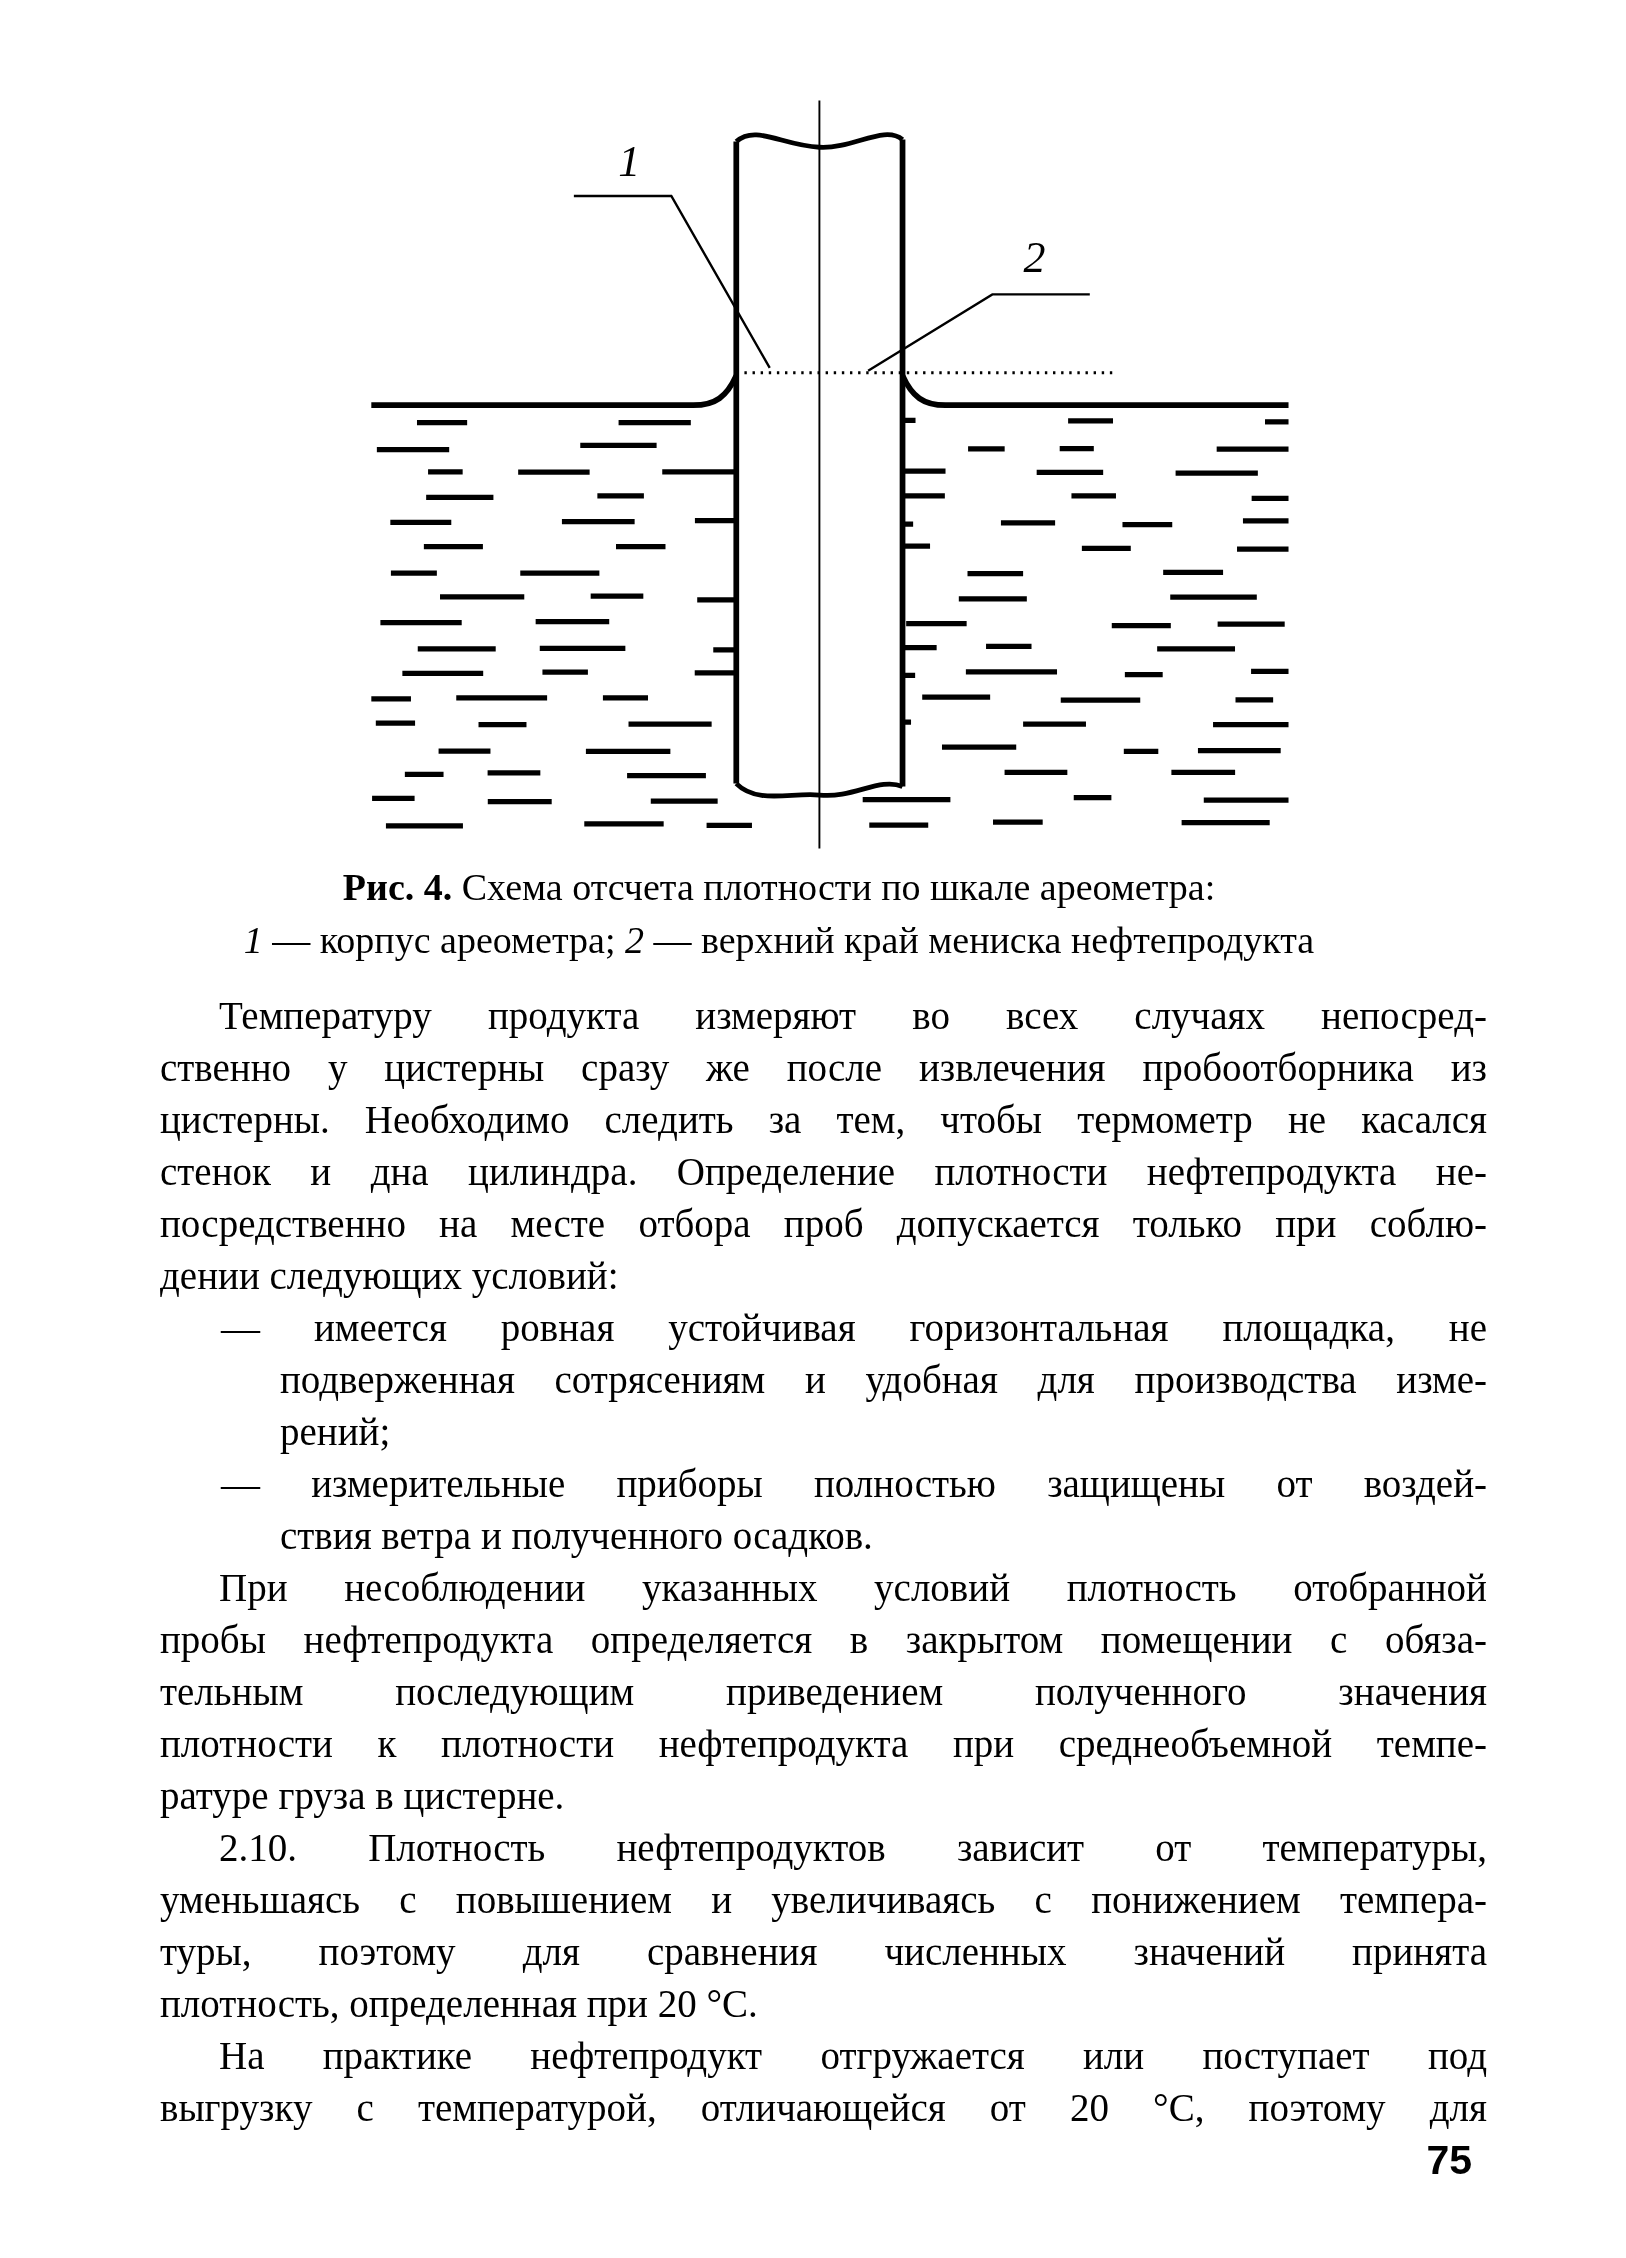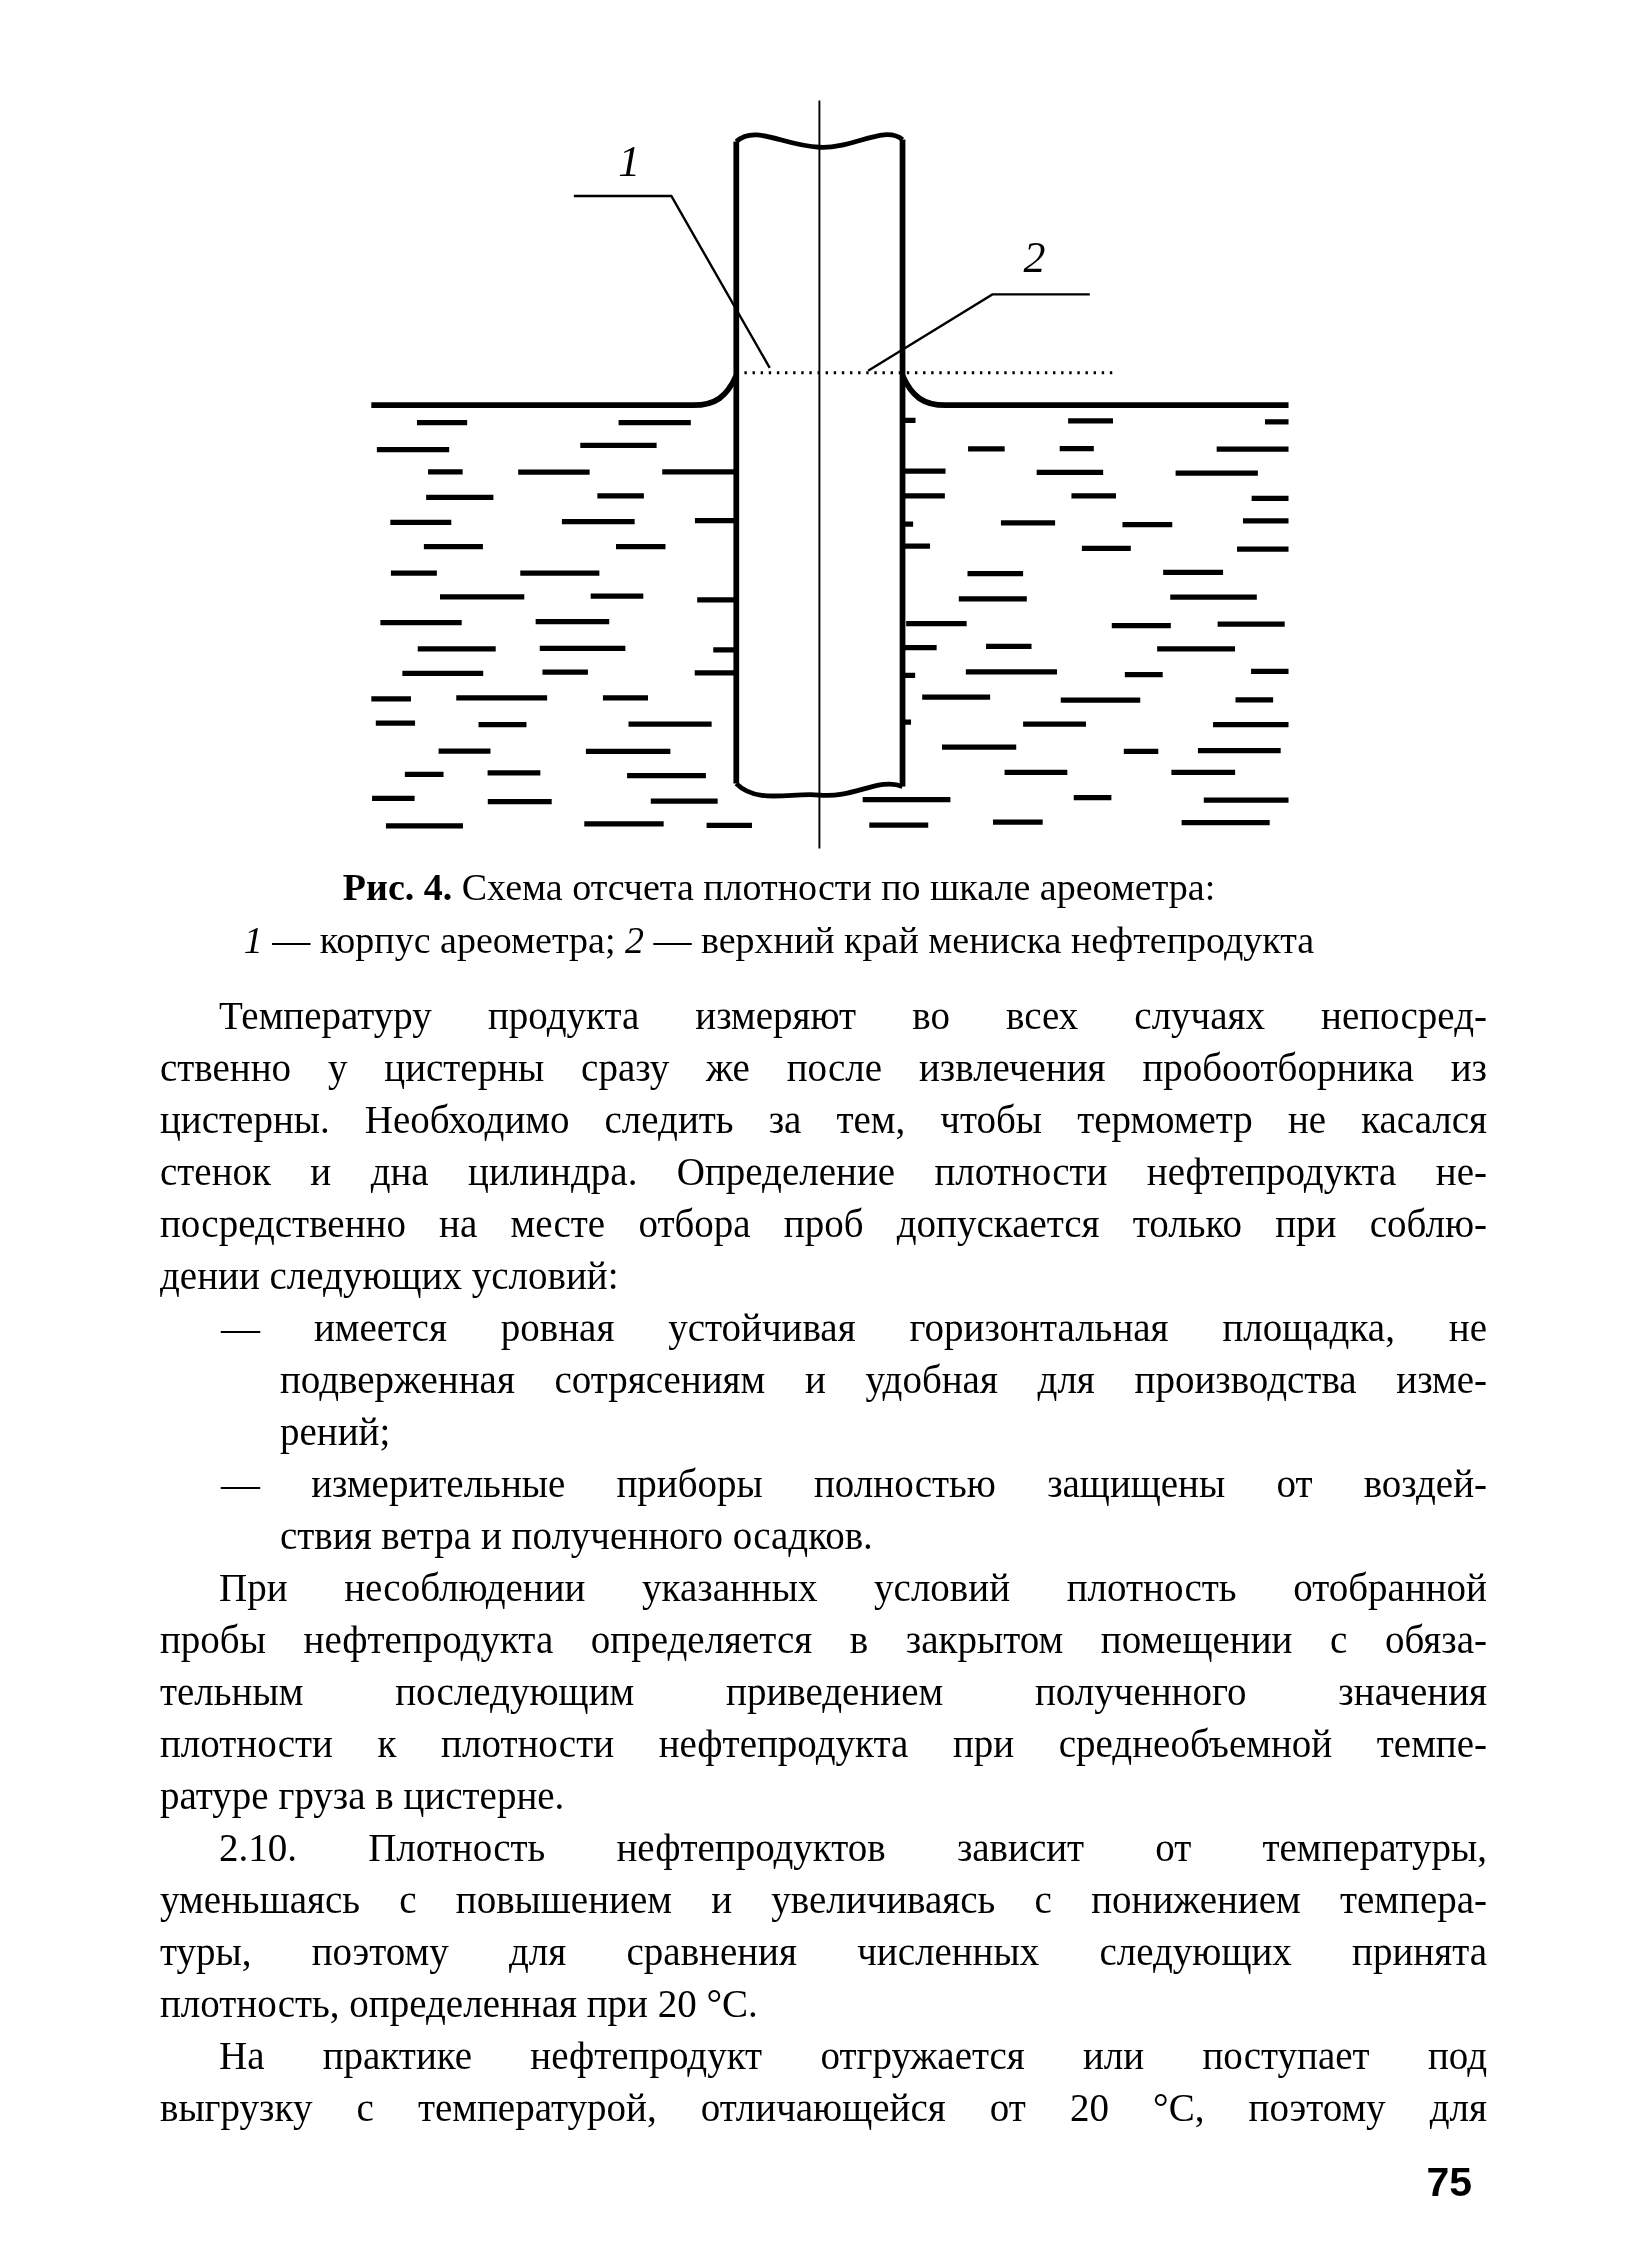--- a/index.html
+++ b/index.html
@@ -39,21 +39,20 @@
   .tline.plain-first{padding-left:59px;}
   .tline.bullet-first{padding-left:61px;}
   .tline.bullet-cont{padding-left:120px;font-family:Liberation Serif, serif;}
   .tline.para-end{text-align-last:left;}
   .pageno{
     position:absolute;left:1367px;top:2137px;width:105px;
     text-align:right;
     font-family:"Liberation Sans", sans-serif;
     font-weight:bold;
     font-size:41px;
-    margin-top:22px;
   }
 </style>
 </head>
 <body>
 
 <div class="page">
 
   <div class="figure-wrap">
     <svg viewBox="0 0 1030 830">
 
@@ -206,21 +205,21 @@
       <div class="tline bullet-cont para-end">рений;</div>
       <div class="tline bullet-first">— измерительные приборы полностью защищены от воздей-</div>
       <div class="tline bullet-cont para-end">ствия ветра и полученного осадков.</div>
       <div class="tline plain-first">При несоблюдении указанных условий плотность отобранной</div>
       <div class="tline plain-cont">пробы нефтепродукта определяется в закрытом помещении с обяза-</div>
       <div class="tline plain-cont">тельным последующим приведением полученного значения</div>
       <div class="tline plain-cont">плотности к плотности нефтепродукта при среднеобъемной темпе-</div>
       <div class="tline plain-cont para-end">ратуре груза в цистерне.</div>
       <div class="tline plain-first">2.10. Плотность нефтепродуктов зависит от температуры,</div>
       <div class="tline plain-cont">уменьшаясь с повышением и увеличиваясь с понижением темпера-</div>
-      <div class="tline plain-cont">туры, поэтому для сравнения численных следующих принята</div>
+      <div class="tline plain-cont">туры, поэтому для сравнения численных значений принята</div>
       <div class="tline plain-cont para-end">плотность, определенная при 20 °С.</div>
       <div class="tline plain-first">На практике нефтепродукт отгружается или поступает под</div>
       <div class="tline plain-cont">выгрузку с температурой, отличающейся от 20 °С, поэтому для</div>
     </div>
 
   <div class="pageno">75</div>
 
 </div>
 
 

